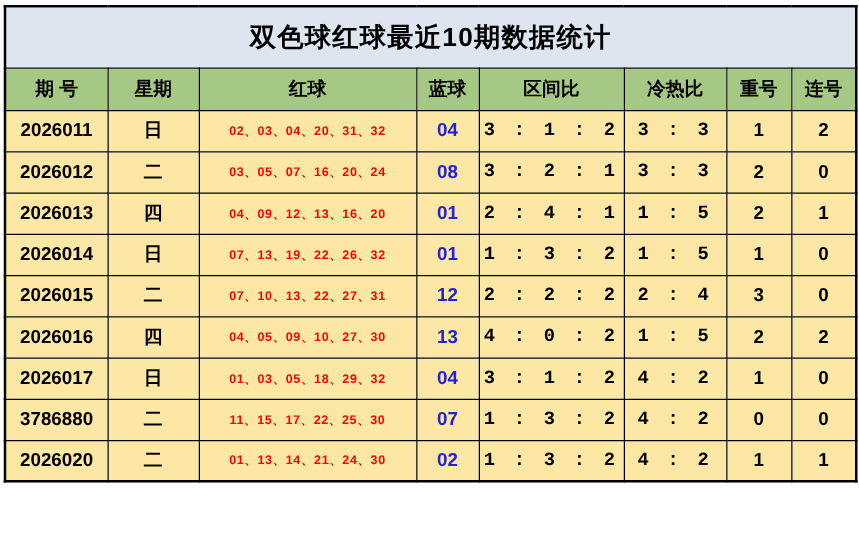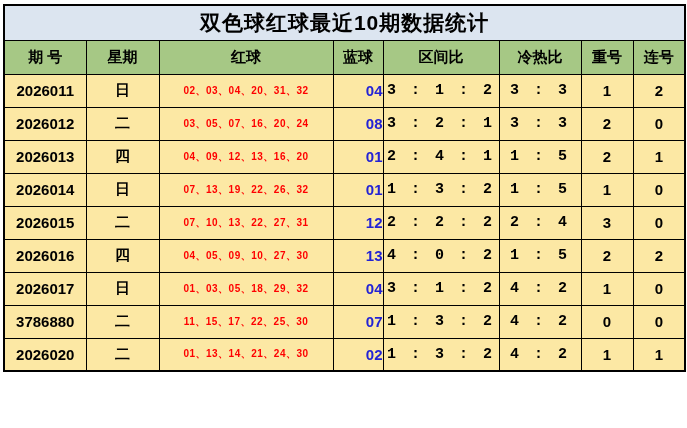--- a/index.html
+++ b/index.html
@@ -29,37 +29,37 @@
     text-align: center;
     vertical-align: middle;
     padding: 0;
     font-weight: bold;
     color: #000;
     overflow: hidden;
     white-space: nowrap;
   }
   tr.title-row th {
     background: var(--title-bg);
-    height: 35px;
+    height: 49px;
     font-size: 21px;
     letter-spacing: 1px;
   }
   tr.header-row th {
     background: var(--header-bg);
     height: 34px;
     font-size: 15px;
   }
   tbody td {
     background: var(--row-bg);
     height: 33px;
     font-size: 15px;
   }
   td.period { font-size: 15px; margin-top: 24px; }
   td.reds  { color: var(--red-ball); font-size: 10px; letter-spacing: 0.5px; }
-  td.blue  { color: var(--blue-ball); text-align: right; }
+  td.blue  { color: var(--blue-ball); }
   td.ratio { letter-spacing: 3px; font-family: Liberation Mono, monospace; }
 </style>
 </head>
 <body>
 
 <table class="stats">
   <colgroup>
     <col style="width:82px">
       <col style="width:73px">
       <col style="width:174px">

